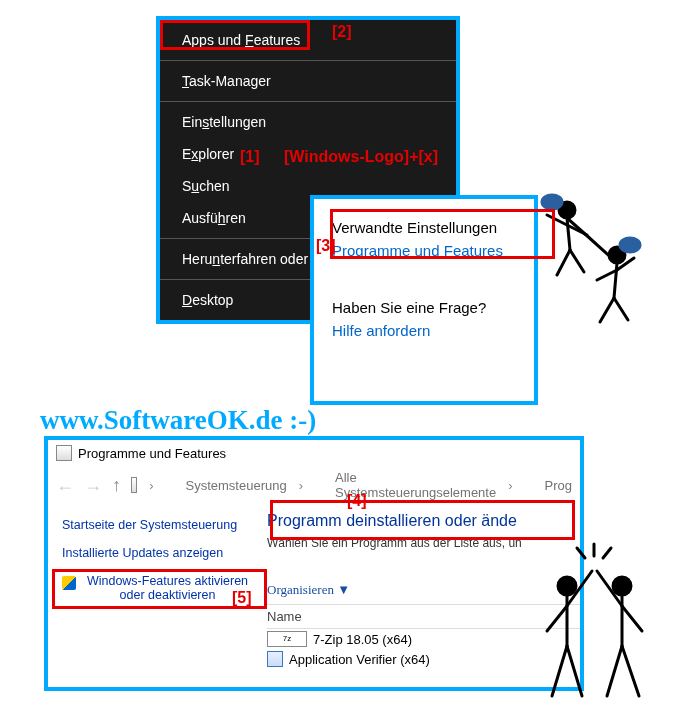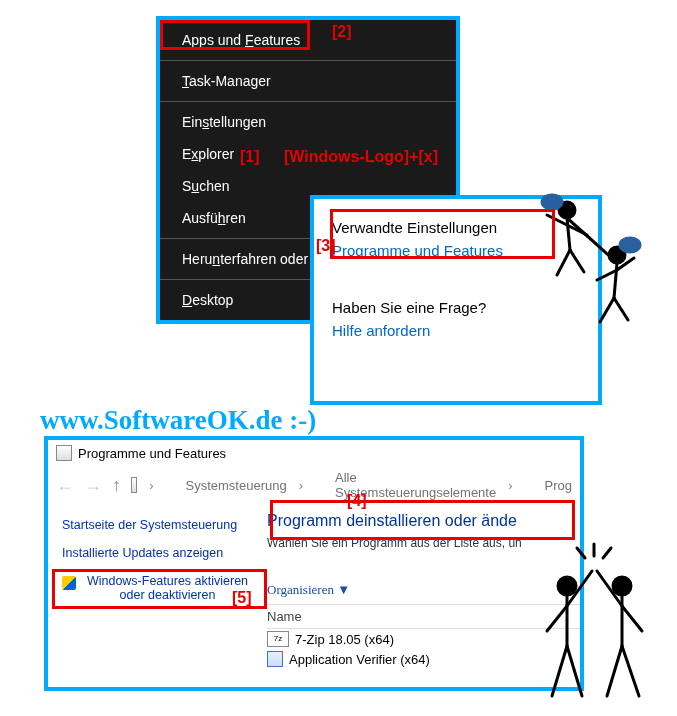--- a/index.html
+++ b/index.html
@@ -42,21 +42,21 @@
       z-index: 10;
     }
     .annot-num { color: #e60000; font-weight: bold; font-size: 16px; position: absolute; z-index: 11; pointer-events:none; }
     .annot-text-red { color: #e60000; font-weight: bold; font-size: 16px; position: absolute; z-index: 11; pointer-events:none; }
 
     
     .right-panel {
       position: absolute;
       left: 310px;
       top: 195px;
-      width: 292px;
+      width: 228px;
       height: 210px;
       background: #fff;
       border: 4px solid #00aaff;
       font-size: 15px;
       padding: 14px 18px;
     }
     .rp-heading { color: #000; margin-top: 6px; margin-bottom: 6px; }
     .rp-link { color: #0066cc; cursor: pointer; }
     .rp-q { color: #000; margin-top: 40px; margin-bottom: 6px; }
 
@@ -128,21 +128,21 @@
     .organize { color: #1a4da0; font-size: 13px; margin-top: 32px; cursor:pointer;font-family:Liberation Serif, serif; }
     .list-header {
       border-top: 1px solid #ddd;
       border-bottom: 1px solid #ddd;
       padding: 4px 0;
       color: #444;
       font-size: 13px;
       margin-top: 6px;
     }
     .list-row { display:flex; align-items:center; padding: 2px 0; gap:6px; font-size:13px; color:#000; }
-    .app-icon-7z { width:22px; height:16px; border:1px solid #888; font-size:8px; text-align:center; line-height:14px; background:#fff; }
+    .app-icon-7z { width:40px; height:16px; border:1px solid #888; font-size:8px; text-align:center; line-height:14px; background:#fff; }
     .app-icon-av { width:16px; height:16px; border:1px solid #3a76c4; background:linear-gradient(#e8f0ff,#c8ddf8); }
 
     
     .stick-figures-top {
       position: absolute;
       right: 25px;
       top: 180px;
       width: 130px;
       height: 150px;
       z-index: 3;

